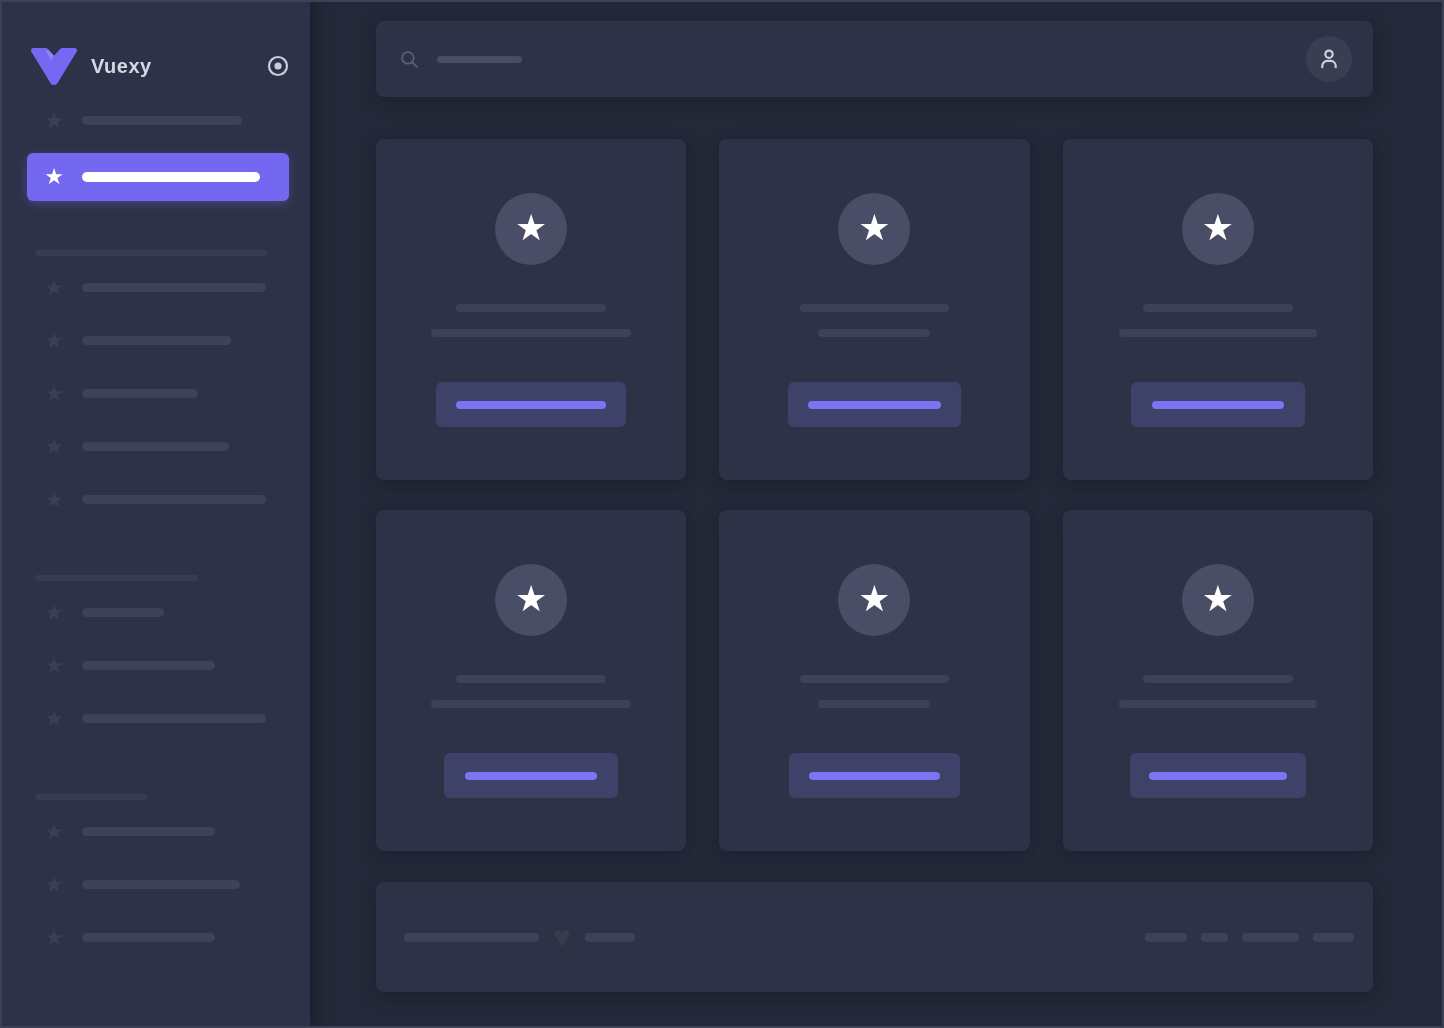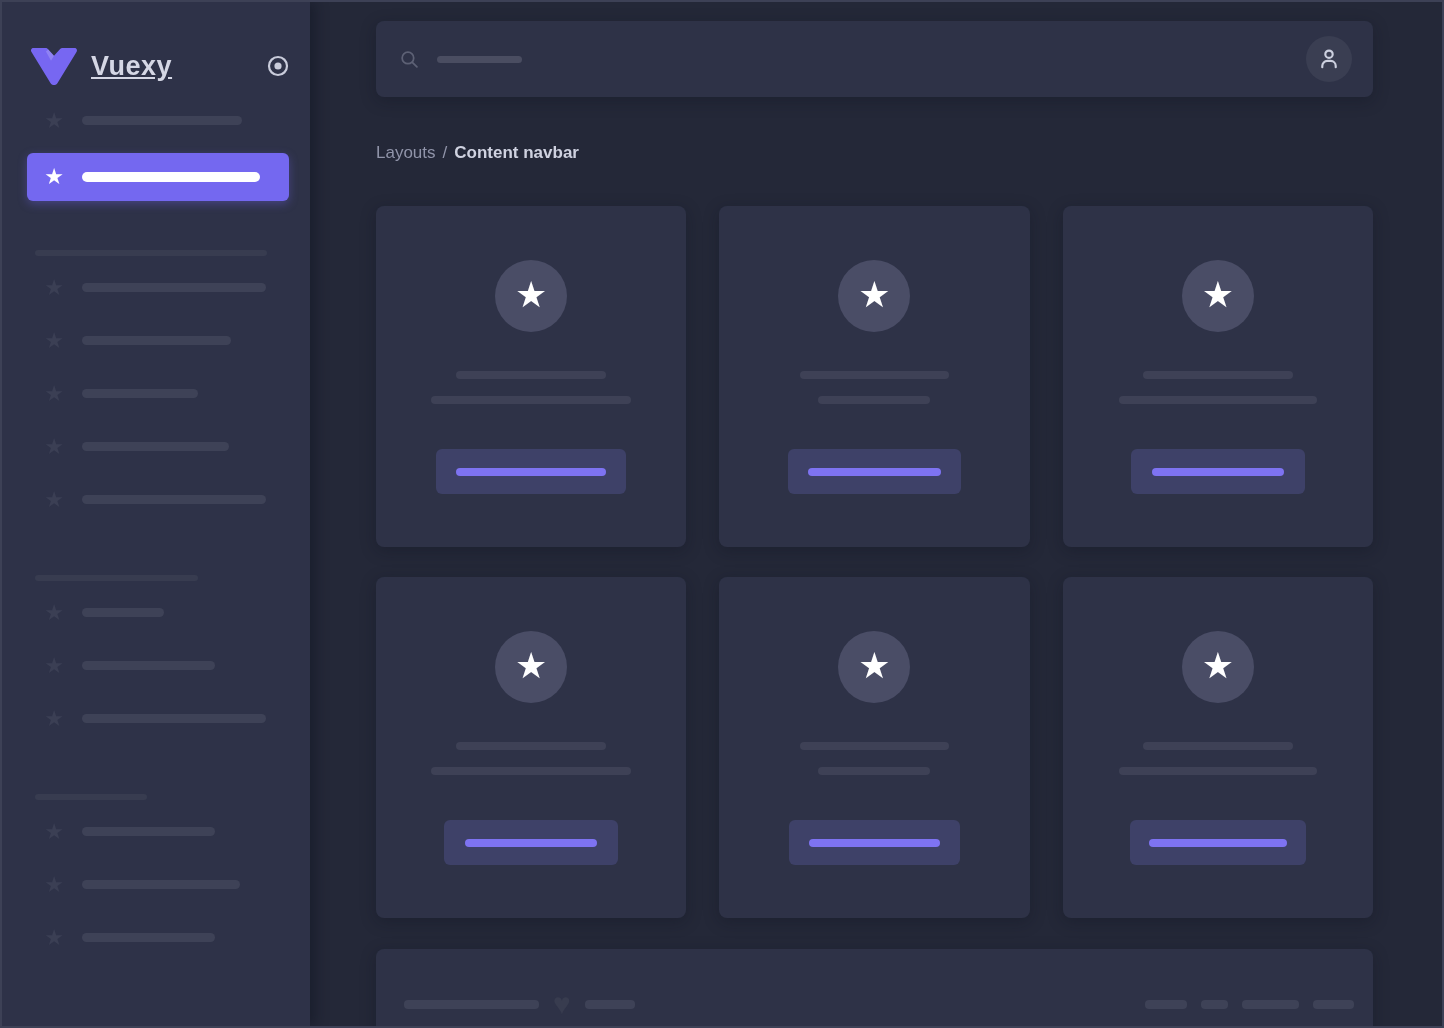--- a/index.html
+++ b/index.html
@@ -14,21 +14,21 @@
   body{font-family:"Liberation Sans","DejaVu Sans",sans-serif;}
   .frame{width:1444px;height:1028px;border:2px solid var(--frame-border);
          display:flex;background:var(--main-bg);overflow:hidden;}
 
   
   .sidebar{width:308px;height:100%;background:var(--sidebar-bg);flex:0 0 auto;
            box-shadow:5px 0 12px rgba(14,17,30,.45);position:relative;z-index:2;}
   .sb-header{height:92px;padding:36px 20px 0 28px;display:flex;align-items:center;}
   .logo{display:flex;align-items:center;gap:13px;cursor:pointer;}
   .logo svg{width:48px;height:39px;display:block;}
-  .logo-text{font-size:27px;font-weight:700;color:var(--text-bright);letter-spacing:.5px;text-decoration:underline;}
+  .logo-text{font-size:20px;font-weight:700;color:var(--text-bright);letter-spacing:.5px;}
   .pin{margin-left:auto;display:flex;align-items:center;cursor:pointer;}
 
   .menu{display:flex;flex-direction:column;}
   .m-item{height:53px;display:flex;align-items:center;padding-left:41px;}
   .m-item .star{width:22px;font-size:22px;line-height:22px;color:#3b3f54;text-align:center;}
   .m-item .bar{height:9px;border-radius:5px;background:var(--skeleton);margin-left:17px;}
   .m-item.active{height:48px;margin:6px 21px 0 25px;padding-left:16px;border-radius:6px;
                  background:var(--accent);box-shadow:0 3px 10px rgba(116,104,240,.35);cursor:pointer;}
   .m-item.active .star{color:var(--white);}
   .m-item.active .bar{background:var(--white);height:10px;}
@@ -166,25 +166,20 @@
         <span class="ph" id="search-ph" style="width: 85px;"></span>
       </div>
       <div class="avatar">
         <svg viewBox="0 0 24 24">
           <circle cx="12" cy="7.6" r="3.4" fill="none" stroke="#ccd0df" stroke-width="2"></circle>
           <path d="M5.8 19.5v-1.1a4.6 4.6 0 0 1 4.6-4.6h3.2a4.6 4.6 0 0 1 4.6 4.6v1.1" fill="none" stroke="#ccd0df" stroke-width="2" stroke-linecap="round"></path>
         </svg>
       </div>
     </header>
 
-    <div class="breadcrumb">
-      <span class="bc-parent">Layouts</span>
-      <span class="bc-sep">/</span>
-      <span class="bc-current">Content navbar</span>
-    </div>
 
     <div class="grid" id="cards">
         <div class="card">
     <div class="c-circle">
       <span class="c-star">★</span>
     </div>
     <div class="c-line l1" style="width: 150px;"></div>
     <div class="c-line l2" style="width: 200px;"></div>
     <div class="c-btn" style="width: 190px;">
       <span class="c-btn-bar" style="width: 150px;"></span>

